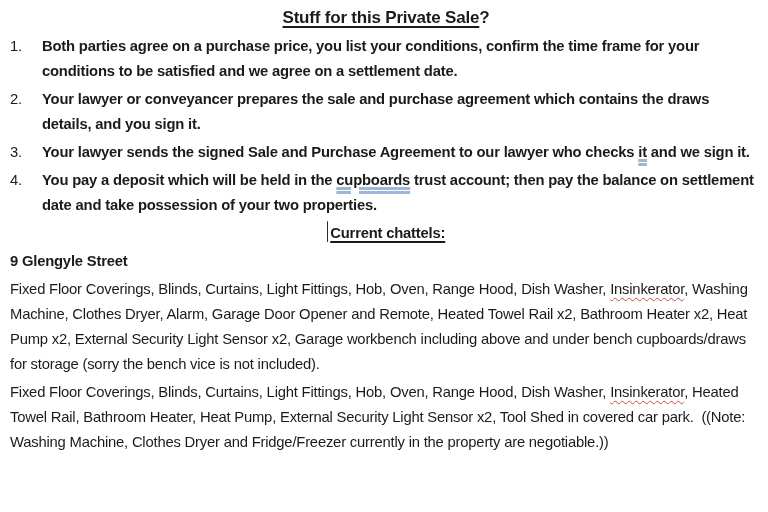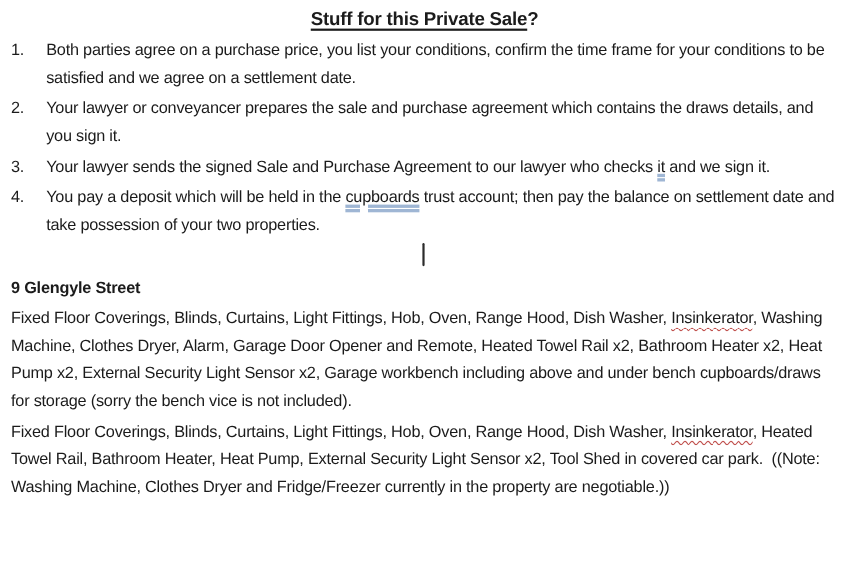--- a/index.html
+++ b/index.html
@@ -24,21 +24,21 @@
     line-height: 24px;
     margin-bottom: 4px;
   }
   .u-line {
     text-decoration-line: underline;
     text-decoration-thickness: 1.5px;
     text-underline-offset: 3px;
   }
   .step { display: flex; margin-bottom: 3px; }
   .step-num { flex: none; width: 32px; }
-  .step-text { flex: 1; }
+  .step-text { flex: 1; font-weight: bold; }
   .closing-line { margin-left: 32px; margin-bottom: 3px; }
   .section-heading {
     text-align: center;
     font-weight: bold;
     margin-bottom: 3px;
   }
   .caret {
     display: inline-block;
     width: 1.5px;
     height: 21px;
@@ -84,21 +84,21 @@
     <span class="step-num">3.</span>
     <span class="step-text"><span>Your lawyer sends the signed Sale and Purchase Agreement to our lawyer who checks </span><span class="grammar-mark">it</span><span> and we sign it.</span></span>
   </div>
 
   <div class="step">
     <span class="step-num">4.</span>
     <span class="step-text"><span>You pay a deposit which will be held in the </span><span class="grammar-mark">cupboards</span><span> trust account; then pay the balance on settlement date and take possession of your two properties.</span></span>
   </div>
 
 
-  <div class="section-heading"><span class="caret"></span><span></span></div>
+  <div class="section-heading"><span class="caret"></span><span class="u-line">Current chattels:</span><span></span></div>
 
   <div class="prop-heading">9 Glengyle Street</div>
 
   <p class="chattels"><span>Fixed Floor Coverings, Blinds, Curtains, Light Fittings, Hob, Oven, Range Hood, Dish Washer, </span><span class="spell-mark">Insinkerator</span><span>, Washing Machine, Clothes Dryer, Alarm, Garage Door Opener and Remote, Heated Towel Rail x2, Bathroom Heater x2, Heat Pump x2, External Security Light Sensor x2, Garage workbench including above and under bench cupboards/draws for storage (sorry the bench vice is not included).</span></p>
 
 
   <p class="chattels"><span>Fixed Floor Coverings, Blinds, Curtains, Light Fittings, Hob, Oven, Range Hood, Dish Washer, </span><span class="spell-mark">Insinkerator</span><span>, Heated Towel Rail, Bathroom Heater, Heat Pump, External Security Light Sensor x2, Tool Shed in covered car park.  ((Note: Washing Machine, Clothes Dryer and Fridge/Freezer currently in the property are negotiable.))</span></p>
 
 </div>
 

